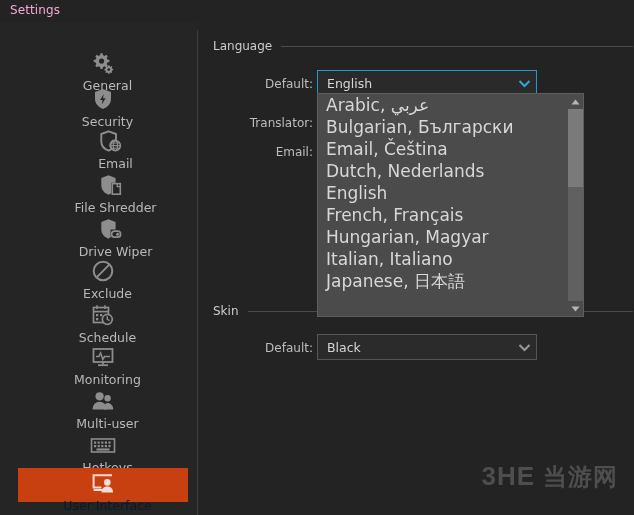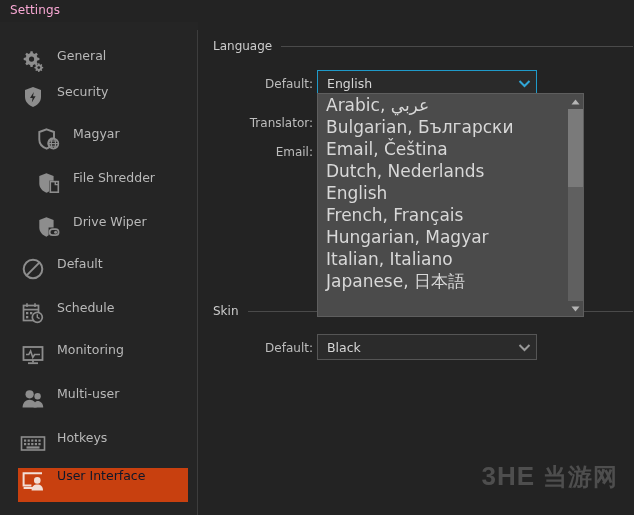--- a/index.html
+++ b/index.html
@@ -38,22 +38,23 @@
     background: #252525;
   }
   .sidebar-divider {
     position: absolute; left: 197px; top: 30px;
     width: 1px; height: 485px;
     background: #3d3d3d;
   }
   .nav-item {
     position: absolute;
     left: 18px; width: 170px; height: 34px;
-    display: flex; align-items: flex-start;
+    display: flex; align-items: center;
     cursor: default;
+    flex-direction: column;
   }
   .nav-item .nav-icon {
     width: 30px; height: 26px;
     display: flex; align-items: center; justify-content: center;
     flex: 0 0 30px;
   }
   .nav-item .nav-icon svg { display: block; }
   .nav-item .nav-label {
     margin-left: 9px;
     font-size: 12.5px;
@@ -217,21 +218,21 @@
           <span class="nav-icon">
             <svg width="24" height="24" viewBox="0 0 24 24">
         <path d="M9.6 2.3 L17 5 L17 11.3 C17 11.3 14 11 12.3 13 C10.6 15 11.4 18.6 12.6 19.9 C11.6 20.6 10.5 21.2 9.6 21.6 C5.9 20.2 2.3 17 2.3 12.4 L2.3 5 Z" fill="none" stroke="#8d8d8d" stroke-width="1.9"></path>
         <circle cx="16.4" cy="16.6" r="5" fill="none" stroke="#8d8d8d" stroke-width="1.6"></circle>
         <ellipse cx="16.4" cy="16.6" rx="2.1" ry="5" fill="none" stroke="#8d8d8d" stroke-width="1.2"></ellipse>
         <line x1="11.4" y1="16.6" x2="21.4" y2="16.6" stroke="#8d8d8d" stroke-width="1.2"></line>
         <line x1="12.2" y1="14" x2="20.6" y2="14" stroke="#8d8d8d" stroke-width="1"></line>
         <line x1="12.2" y1="19.2" x2="20.6" y2="19.2" stroke="#8d8d8d" stroke-width="1"></line>
       </svg>
           </span>
-          <span class="nav-label">Magyar</span>
+          <span class="nav-label">Email</span>
         </div>
         <div class="nav-item indent" style="top: 148px;">
           <span class="nav-icon">
             <svg width="24" height="24" viewBox="0 0 24 24">
         <path d="M9.4 2.3 L16.6 5 L16.6 9.8 L12.2 9.8 L12.2 20.2 C11.2 21 10.2 21.4 9.4 21.7 C5.8 20.3 2.3 17.1 2.3 12.5 L2.3 5 Z" fill="#8d8d8d"></path>
         <rect x="13.3" y="10.6" width="8" height="10.6" fill="none" stroke="#8d8d8d" stroke-width="1.6"></rect>
         <polyline points="18.3,10.6 18.3,13.6 21.3,13.6" fill="none" stroke="#8d8d8d" stroke-width="1.4"></polyline>
       </svg>
           </span>
           <span class="nav-label">File Shredder</span>
@@ -246,21 +247,21 @@
           </span>
           <span class="nav-label">Drive Wiper</span>
         </div>
         <div class="nav-item" style="top: 234px;">
           <span class="nav-icon">
             <svg width="24" height="24" viewBox="0 0 24 24">
         <circle cx="12" cy="12" r="9.3" fill="none" stroke="#8d8d8d" stroke-width="2"></circle>
         <line x1="5.4" y1="18.6" x2="18.6" y2="5.4" stroke="#8d8d8d" stroke-width="2"></line>
       </svg>
           </span>
-          <span class="nav-label">Default</span>
+          <span class="nav-label">Exclude</span>
         </div>
         <div class="nav-item" style="top: 278px;">
           <span class="nav-icon">
             <svg width="24" height="24" viewBox="0 0 24 24">
         <rect x="2.5" y="4.5" width="15" height="15" fill="none" stroke="#8d8d8d" stroke-width="1.7"></rect>
         <line x1="2.5" y1="8.6" x2="17.5" y2="8.6" stroke="#8d8d8d" stroke-width="1.7"></line>
         <line x1="6" y1="2.3" x2="6" y2="6" stroke="#8d8d8d" stroke-width="1.6"></line>
         <line x1="14" y1="2.3" x2="14" y2="6" stroke="#8d8d8d" stroke-width="1.6"></line>
         <rect x="5" y="11" width="2.3" height="2.3" fill="#8d8d8d"></rect>
         <rect x="9" y="11" width="2.3" height="2.3" fill="#8d8d8d"></rect>

